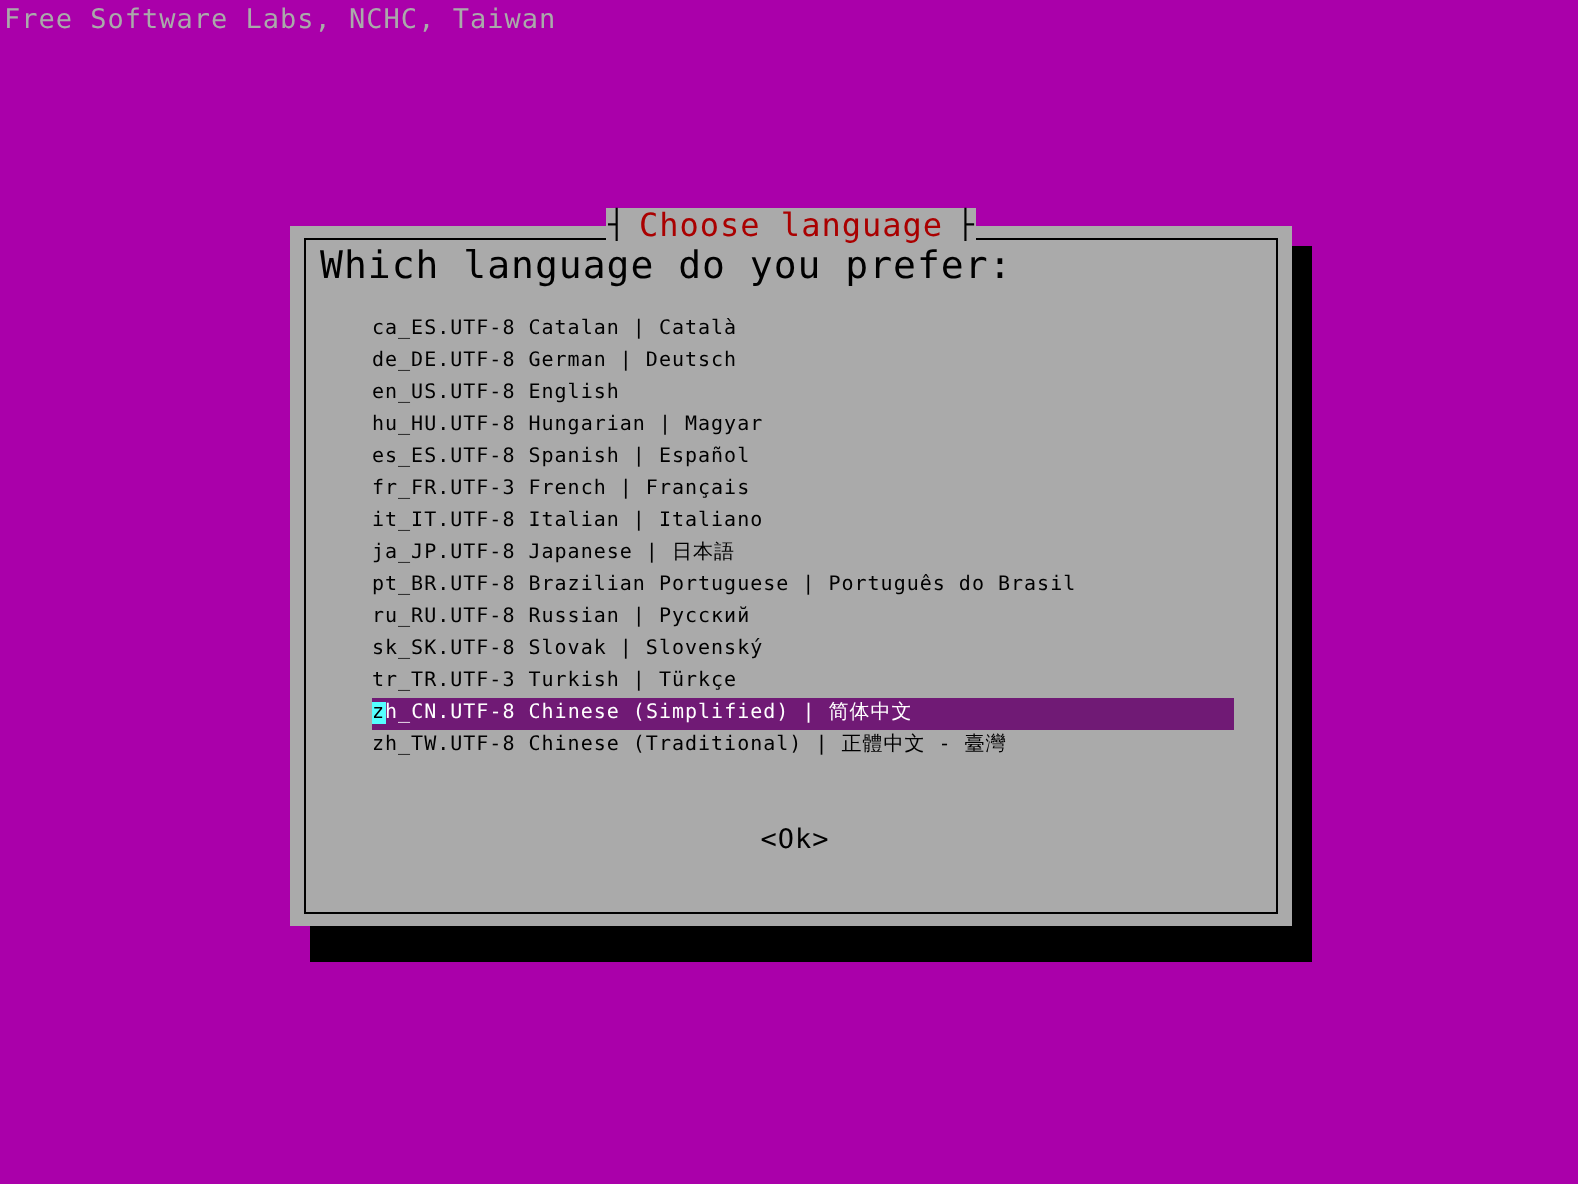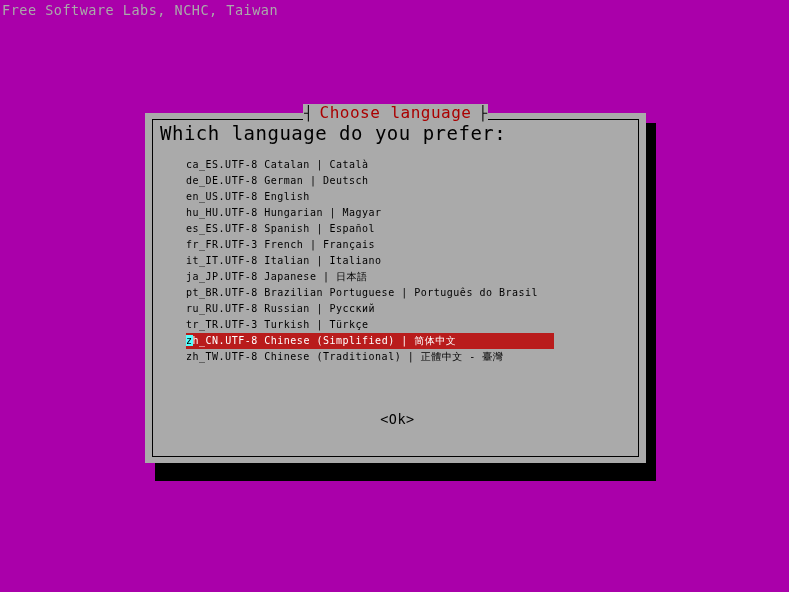--- a/index.html
+++ b/index.html
@@ -127,25 +127,25 @@
     height: 16px;
     line-height: 16px;
     font-size: 10px;
     color: #000000;
     white-space: pre;
     letter-spacing: 0.5px;
     padding-left: 33px;
     box-sizing: border-box;
   }
   .language-row.selected {
-    background: #b91c1c;
+    background: #701a75;
     color: #ffffff;
     margin-left: 33px;
     padding-left: 0;
-    width: 368px;
+    width: 431px;
   }
   .cursor-char {
     background: #55ffff;
     color: #000000;
   }
 
   #button-row {
     position: absolute;
     left: 4px;
     right: 0;
@@ -189,20 +189,21 @@
         <div class="language-row">ca_ES.UTF-8 Catalan | Català</div>
         <div class="language-row">de_DE.UTF-8 German | Deutsch</div>
         <div class="language-row">en_US.UTF-8 English</div>
         <div class="language-row">hu_HU.UTF-8 Hungarian | Magyar</div>
         <div class="language-row">es_ES.UTF-8 Spanish | Español</div>
         <div class="language-row">fr_FR.UTF-3 French | Français</div>
         <div class="language-row">it_IT.UTF-8 Italian | Italiano</div>
         <div class="language-row">ja_JP.UTF-8 Japanese | 日本語</div>
         <div class="language-row">pt_BR.UTF-8 Brazilian Portuguese | Português do Brasil</div>
         <div class="language-row">ru_RU.UTF-8 Russian | Русский</div>
+        <div class="language-row">sk_SK.UTF-8 Slovak | Slovenský</div>
         <div class="language-row">tr_TR.UTF-3 Turkish | Türkçe</div>
         <div class="language-row selected"><span class="cursor-char">z</span><span>h_CN.UTF-8 Chinese (Simplified) | 简体中文</span></div>
         <div class="language-row">zh_TW.UTF-8 Chinese (Traditional) | 正體中文 - 臺灣</div>
       </div>
 
     <div id="button-row">
       <span id="ok-button">&lt;Ok&gt;</span>
     </div>
 
   </div>

